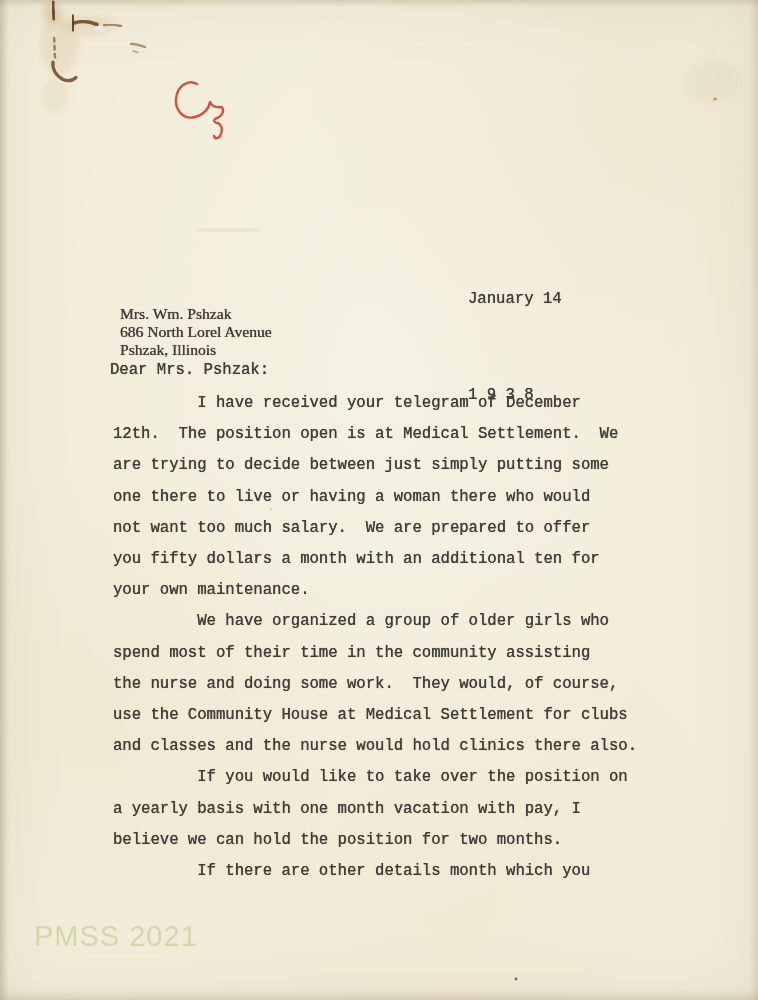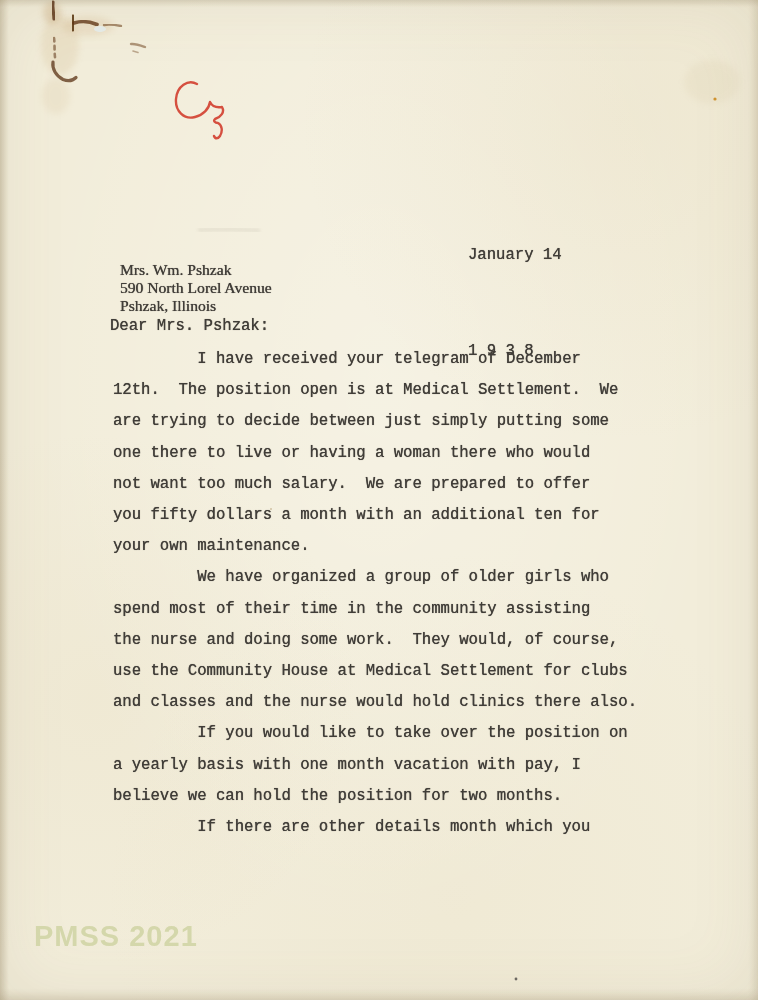--- a/index.html
+++ b/index.html
@@ -33,44 +33,44 @@
   .date-block  { left: 468px; top: 175px; line-height: 32px; }
   .address     { left: 120px; top: 261px; line-height: 18px; font-family: Liberation Serif, serif; }
   .salutation  { left: 110px; top: 317px; line-height: 18px; }
   .letter-body { left: 113px; top: 344px; line-height: 31.2px; }
   .para { margin: 0; white-space: pre; }
   .watermark {
     position: absolute;
     left: 34px; top: 920px;
     font-family: "Liberation Sans", sans-serif;
     font-size: 29px;
-    font-weight: 700;
+    font-weight: 400;
     letter-spacing: 1px;
     color: #d3d6a9;
     opacity: 0.95;
     z-index: 1;
   }
-  .content-layer { position: absolute; inset: 0; z-index: 2; }
+  .content-layer { position: absolute; inset: 0; z-index: 2; margin-top: 44px; }
   .marks { position: absolute; inset: 0; z-index: 3; pointer-events: none; }
 </style>
 </head>
 <body>
 
 <div class="page">
 
   <div class="watermark">PMSS 2021</div>
 
   <div class="content-layer">
 
     <div class="tw date-block">
       <div>January 14</div>
       <div>1 9 3 8</div>
     </div>
 
-    <div class="tw address"><div>Mrs. Wm. Pshzak</div><div>590 North Lorel Avenue</div><div>Pshzak, Illinois</div></div>
+    <div class="tw address"><div>Mrs. Wm. Pshzak</div><div>686 North Lorel Avenue</div><div>Pshzak, Illinois</div></div>
 
     <div class="tw salutation">Dear Mrs. Pshzak:</div>
 
     <div class="tw letter-body"><div class="para">         I have received your telegram of December
 12th.  The position open is at Medical Settlement.  We
 are trying to decide between just simply putting some
 one there to live or having a woman there who would
 not want too much salary.  We are prepared to offer
 you fifty dollars a month with an additional ten for
 your own maintenance.</div><div class="para">         We have organized a group of older girls who

